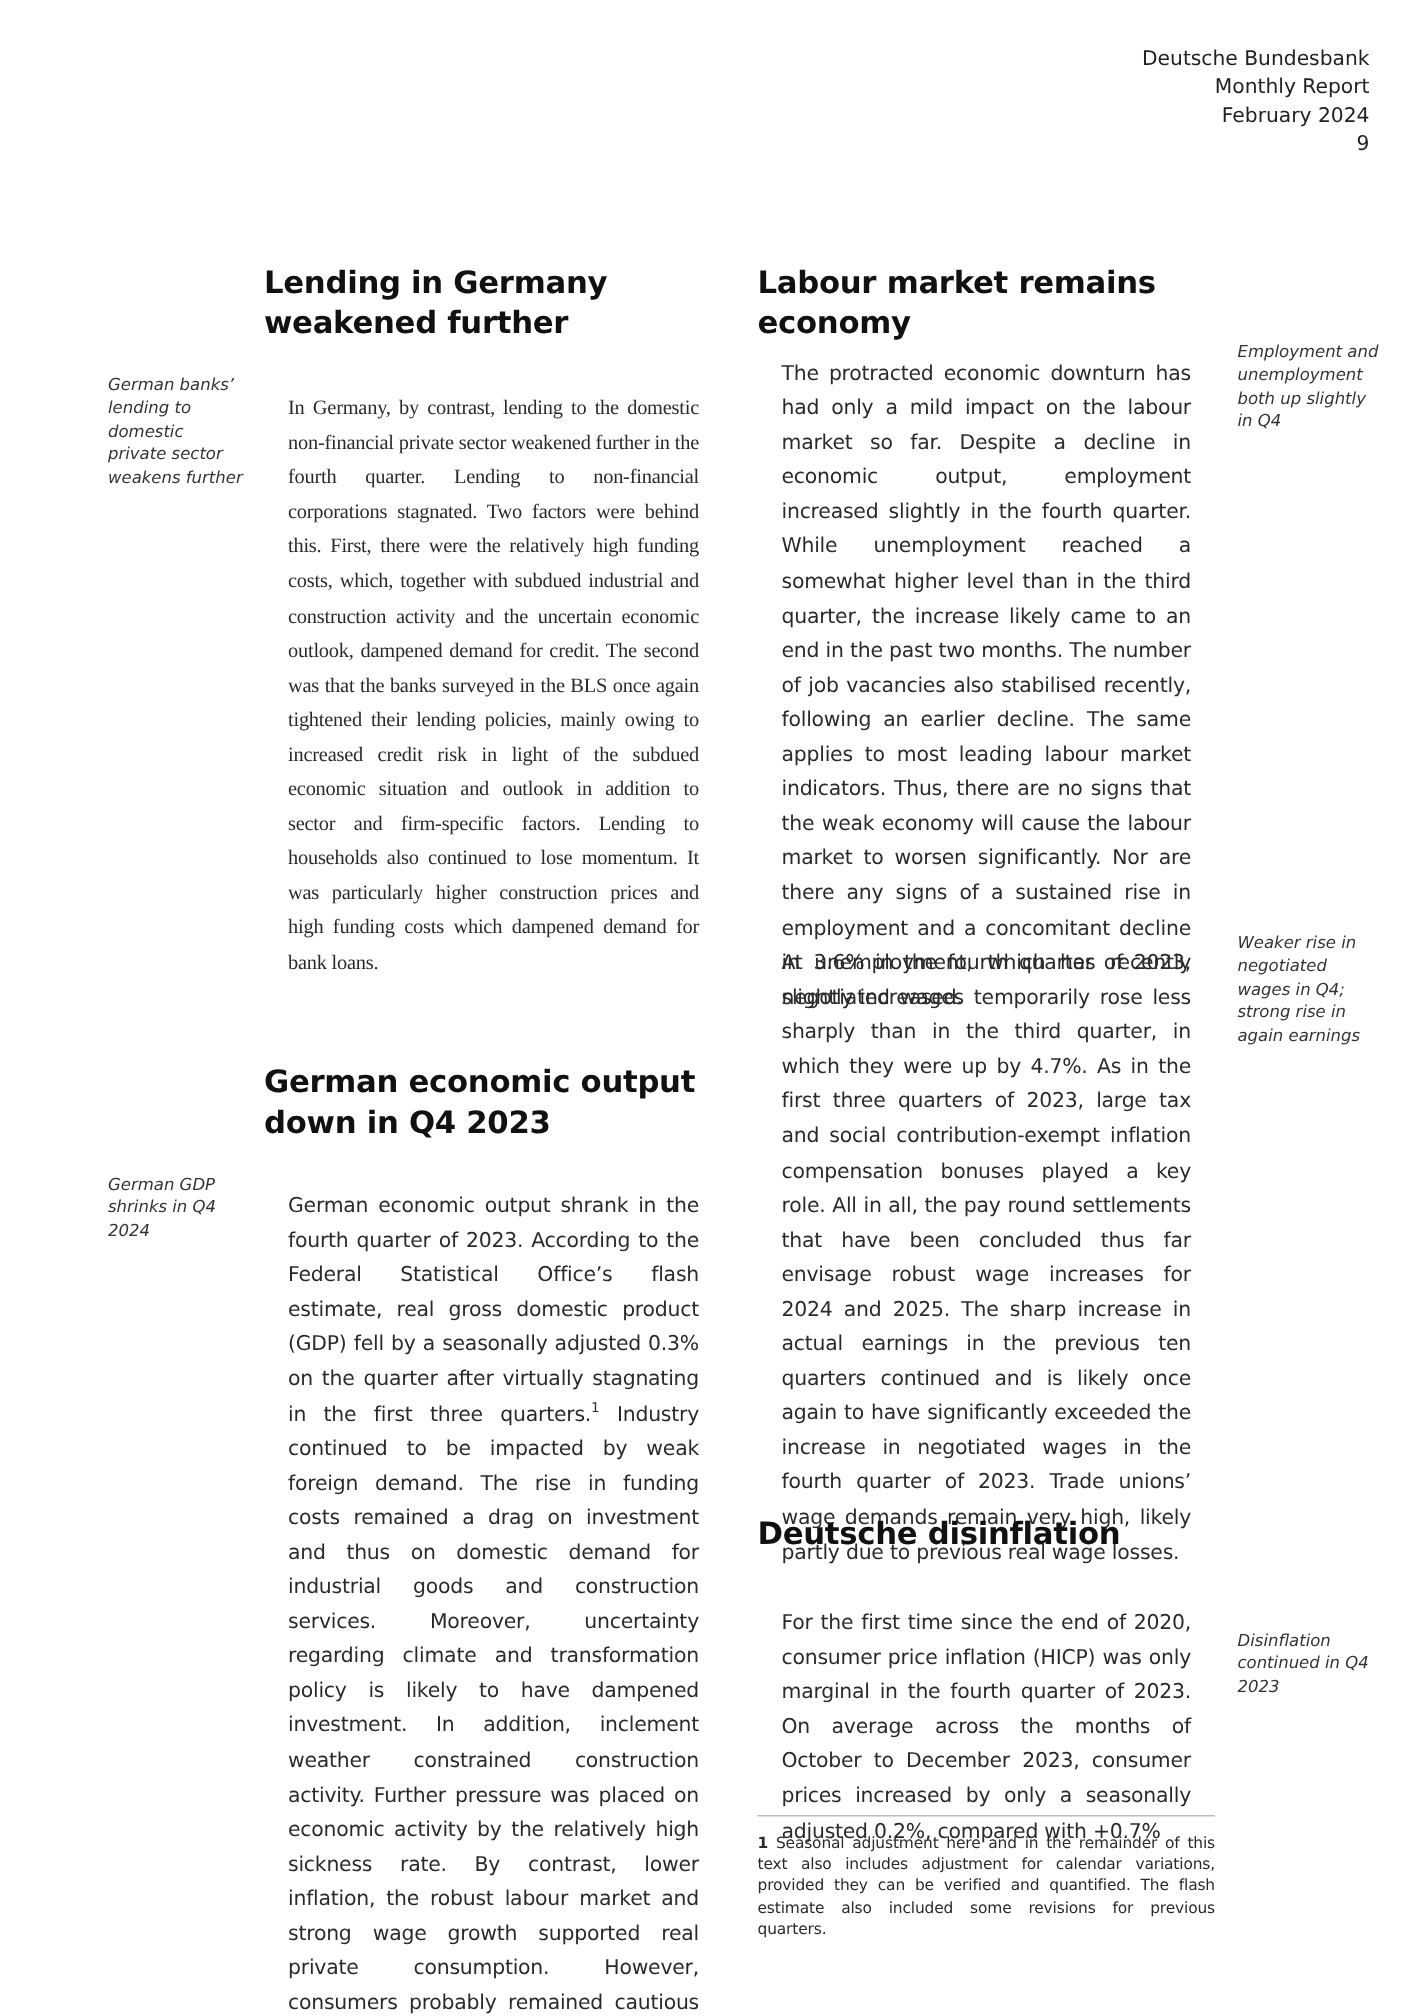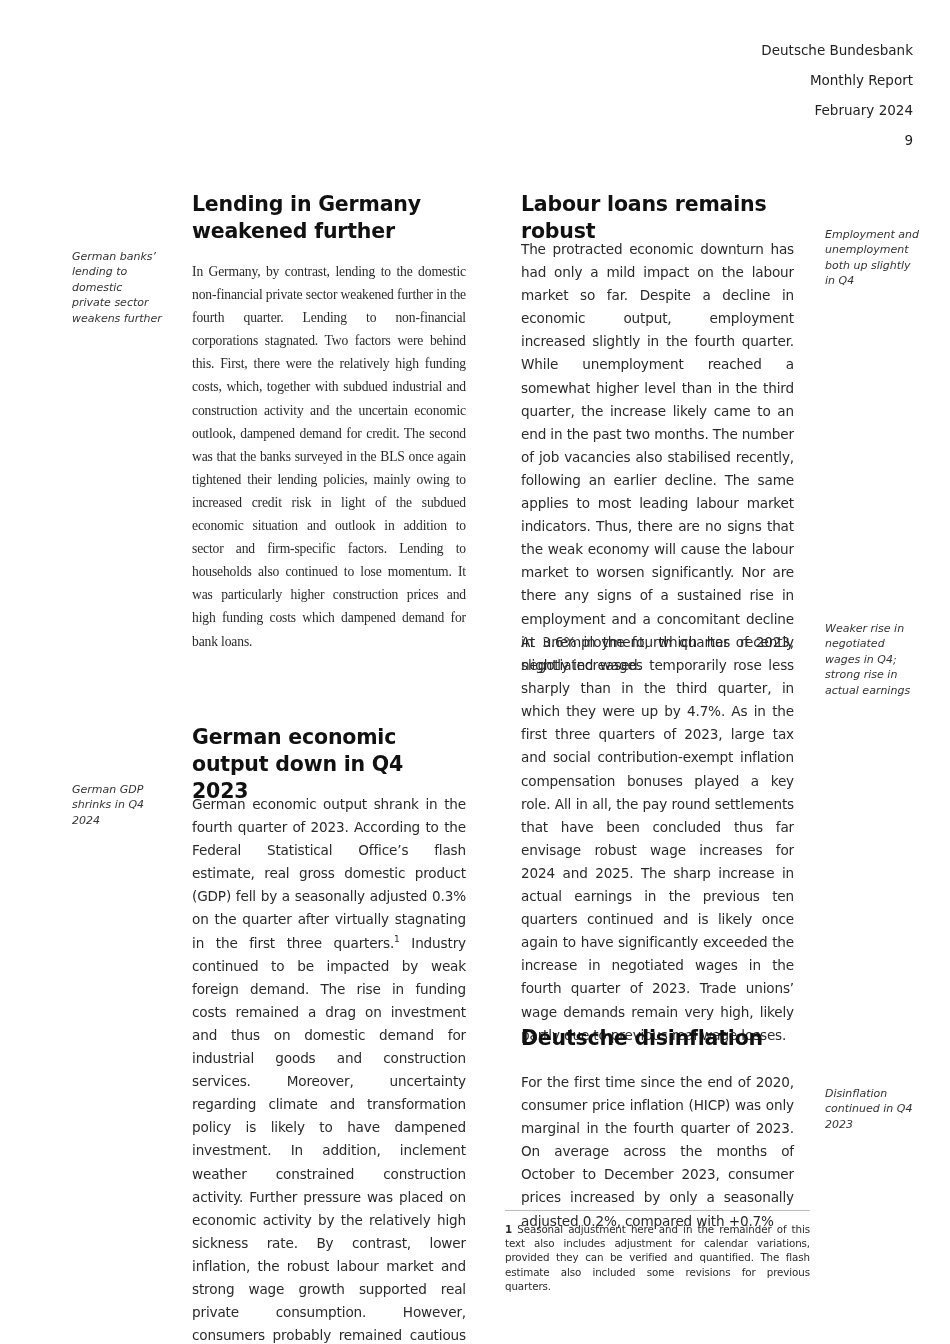--- a/index.html
+++ b/index.html
@@ -4,29 +4,29 @@
 <style>
   html, body { margin: 0; padding: 0; background: #ffffff; }
   body {
     width: 950px; height: 1344px; position: relative; overflow: hidden;
     font-family: "DejaVu Sans", sans-serif; color: #1a1a1a;
   }
   .header {
     position: absolute; right: 37px; top: 30px; text-align: right;
     font-size: 13.5px; line-height: 19px; color: #222;
   }
-  .header div { white-space: nowrap; margin-top: 11px; }
+  .header div { white-space: nowrap; }
 
   .col-left { position: absolute; left: 176px; width: 306px; }
   .col-right { position: absolute; left: 505px; width: 305px; }
   .margin-left { position: absolute; left: 72px; width: 92px; }
   .margin-right { position: absolute; left: 825px; width: 95px; }
 
   h2 {
-    margin: 16px; font-weight: bold; font-size: 20.5px; line-height: 27px; color: #111;
+    margin: 0; font-weight: bold; font-size: 20.5px; line-height: 27px; color: #111;
     letter-spacing: -0.2px;
   }
   p.body {
     margin: 16px; font-size: 13.6px; line-height: 23.1px; text-align: justify;
     hyphens: manual; color: #2a2a2a; letter-spacing: -0.15px;
   }
   .note {
     font-style: italic; font-size: 11px; line-height: 15.4px; color: #333;
   }
   .fn-rule {
@@ -61,27 +61,27 @@
 
 <div class="col-left" style="top:708px;">
   <h2>German economic output down in Q4 2023</h2>
 </div>
 <div class="margin-left note" style="top:782px;">German GDP shrinks in Q4 2024</div>
 <div class="col-left" style="top:777px;">
   <p class="body"><span>German economic output shrank in the fourth quarter of 2023. According to the Federal Statistical Office’s flash estimate, real gross domestic product (GDP) fell by a seasonally adjusted 0.3% on the quarter after virtually stagnating in the first three quarters.</span><sup>1</sup> <span>Industry continued to be impacted by weak foreign demand. The rise in funding costs remained a drag on investment and thus on domestic demand for industrial goods and construction services. Moreover, uncertainty regarding climate and transformation policy is likely to have dampened investment. In addition, inclement weather constrained construction activity. Further pressure was placed on economic activity by the relatively high sickness rate. By contrast, lower inflation, the robust labour market and strong wage growth supported real private consumption. However, consumers probably remained cautious in their expenditure.</span></p>
 </div>
 
 <div class="col-right" style="top:175px;">
-  <h2>Labour loans remains robust</h2>
+  <h2>Labour market remains economy</h2>
 </div>
 <div class="margin-right note" style="top:227px;font-style:italic;">Employment and unemployment both up slightly in Q4</div>
 <div class="col-right" style="top:222px;">
   <p class="body">The protracted economic downturn has had only a mild impact on the labour market so far. Despite a decline in economic output, employment increased slightly in the fourth quarter. While unemployment reached a somewhat higher level than in the third quarter, the increase likely came to an end in the past two months. The number of job vacancies also stabilised recently, following an earlier decline. The same applies to most leading labour market indicators. Thus, there are no signs that the weak economy will cause the labour market to worsen significantly. Nor are there any signs of a sustained rise in employment and a concomitant decline in unemployment, which has recently slightly increased.</p>
 </div>
-<div class="margin-right note" style="top:621px;">Weaker rise in negotiated wages in Q4; strong rise in actual earnings</div>
+<div class="margin-right note" style="top:621px;">Weaker rise in negotiated wages in Q4; strong rise in again earnings</div>
 <div class="col-right" style="top:615px;">
   <p class="body">At 3.6% in the fourth quarter of 2023, negotiated wages temporarily rose less sharply than in the third quarter, in which they were up by 4.7%. As in the first three quarters of 2023, large tax and social contribution-exempt inflation compensation bonuses played a key role. All in all, the pay round settlements that have been concluded thus far envisage robust wage increases for 2024 and 2025. The sharp increase in actual earnings in the previous ten quarters continued and is likely once again to have significantly exceeded the increase in negotiated wages in the fourth quarter of 2023. Trade unions’ wage demands remain very high, likely partly due to previous real wage losses.</p>
 </div>
 
 <div class="col-right" style="top:1009px;">
   <h2>Deutsche disinflation</h2>
 </div>
 <div class="margin-right note" style="top:1086px;">Disinflation continued in Q4 2023</div>
 <div class="col-right" style="top:1055px;">
   <p class="body">For the first time since the end of 2020, consumer price inflation (HICP) was only marginal in the fourth quarter of 2023. On average across the months of October to December 2023, consumer prices increased by only a seasonally adjusted 0.2%, compared with +0.7%</p>

